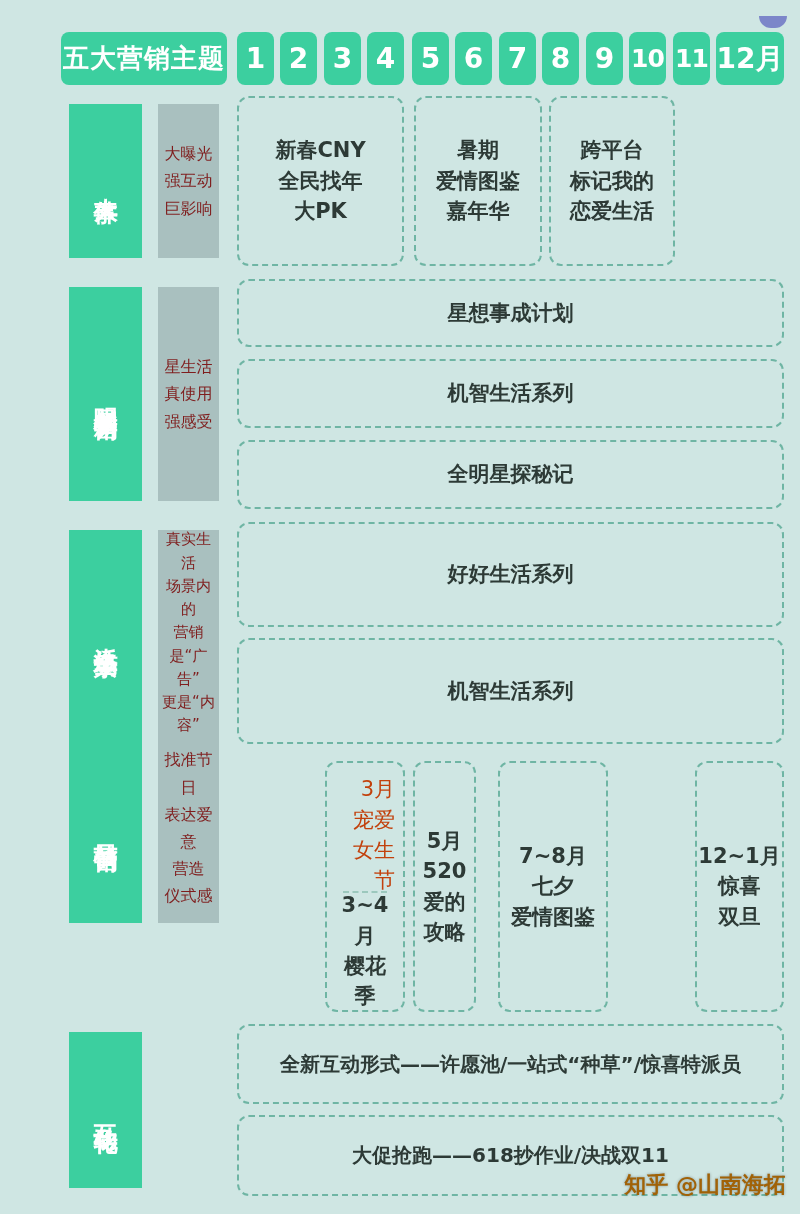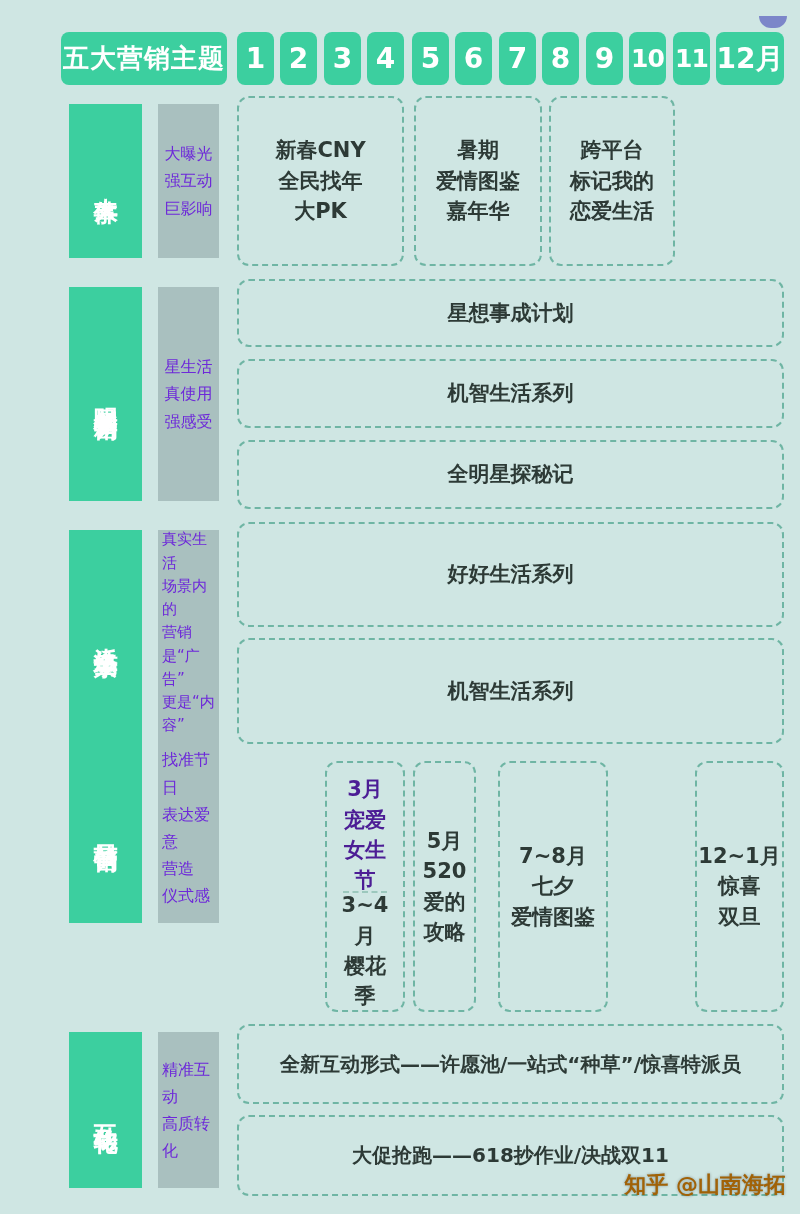--- a/index.html
+++ b/index.html
@@ -28,23 +28,23 @@
     position: absolute; left: 37px; width: 166px;
     border-radius: 10px; overflow: hidden; display: flex;
   }
   .row-label .green {
     width: 73px; background: #3ccf9f; color: #fff;
     display: flex; align-items: center; justify-content: center;
     font-size: 24px; font-weight: bold; line-height: 1.1;
     writing-mode: vertical-rl; text-orientation: upright; letter-spacing: 2px;
   }
   .row-label .gray {
-    flex: 1; background: #a9c0bf; color: #6d28d9;
+    flex: 1; background: #a9c0bf; color: #7f1d1d;
     display: flex; align-items: center; justify-content: center;
-    font-size: 16px; line-height: 1.7; white-space: pre-line;
+    font-size: 16px; line-height: 1.7; text-align: center; white-space: pre-line;
     padding: 0 4px;
   }
   .box {
     position: absolute;
     border: 2px dashed #6fb5a4;
     border-radius: 12px;
     display: flex; align-items: center; justify-content: center;
     text-align: center; white-space: pre-line;
     font-size: 21px; font-weight: bold; line-height: 1.45; color: #2d3a36;
   }
@@ -120,39 +120,37 @@
 <div class="box wide" style="left:213px;top:614px;width:547px;height:106px">机智生活系列</div>
 
 <div class="row-label" style="top:701px;height:206px">
   <div class="green">节日营销</div>
   <div class="gray">找准节日
 表达爱意
 营造
 仪式感</div>
 </div>
 <div class="abs" style="left:301px;top:737px;width:80px;height:251px;border:2px dashed #6fb5a4;border-radius:12px">
-  <div class="abs" style="left:0;right:0;top:14px;height:100px;display:flex;align-items:center;justify-content:center;text-align:center;white-space:pre-line;font-size:21px;font-weight:bold;line-height:1.45;color:#4c1d95">3月
+  <div class="abs" style="left:0;right:0;top:14px;height:100px;display:flex;align-items:center;justify-content:center;text-align:right;white-space:pre-line;font-size:21px;font-weight:normal;line-height:1.45;color:#c2410c">3月
 宠爱
 女生节</div>
   <div class="split-line" style="top:120px"></div>
   <div class="abs" style="left:0;right:0;top:140px;height:80px;display:flex;align-items:center;justify-content:center;text-align:center;white-space:pre-line;font-size:21px;font-weight:bold;line-height:1.45;color:#2d3a36">3~4月
 樱花季</div>
 </div>
 <div class="box" style="left:389px;top:737px;width:63px;height:251px">5月
 520
 爱的
 攻略</div>
 <div class="box" style="left:474px;top:737px;width:110px;height:251px">7~8月
 七夕
 爱情图鉴</div>
 <div class="box" style="left:671px;top:737px;width:89px;height:251px">12~1月
 惊喜
 双旦</div>
 
 <div class="row-label" style="top:1000px;height:172px">
   <div class="green">互动转化</div>
-  <div class="gray">精准互动
-高质转化</div>
 </div>
 <div class="box wide" style="left:213px;top:1000px;width:547px;height:80px;font-size:20px">全新互动形式——许愿池/一站式“种草”/惊喜特派员</div>
 <div class="box wide" style="left:213px;top:1091px;width:547px;height:81px;font-size:20px">大促抢跑——618抄作业/决战双11</div>
 
 <div class="watermark">知乎 @山南海拓</div>
 
 </body></html>

